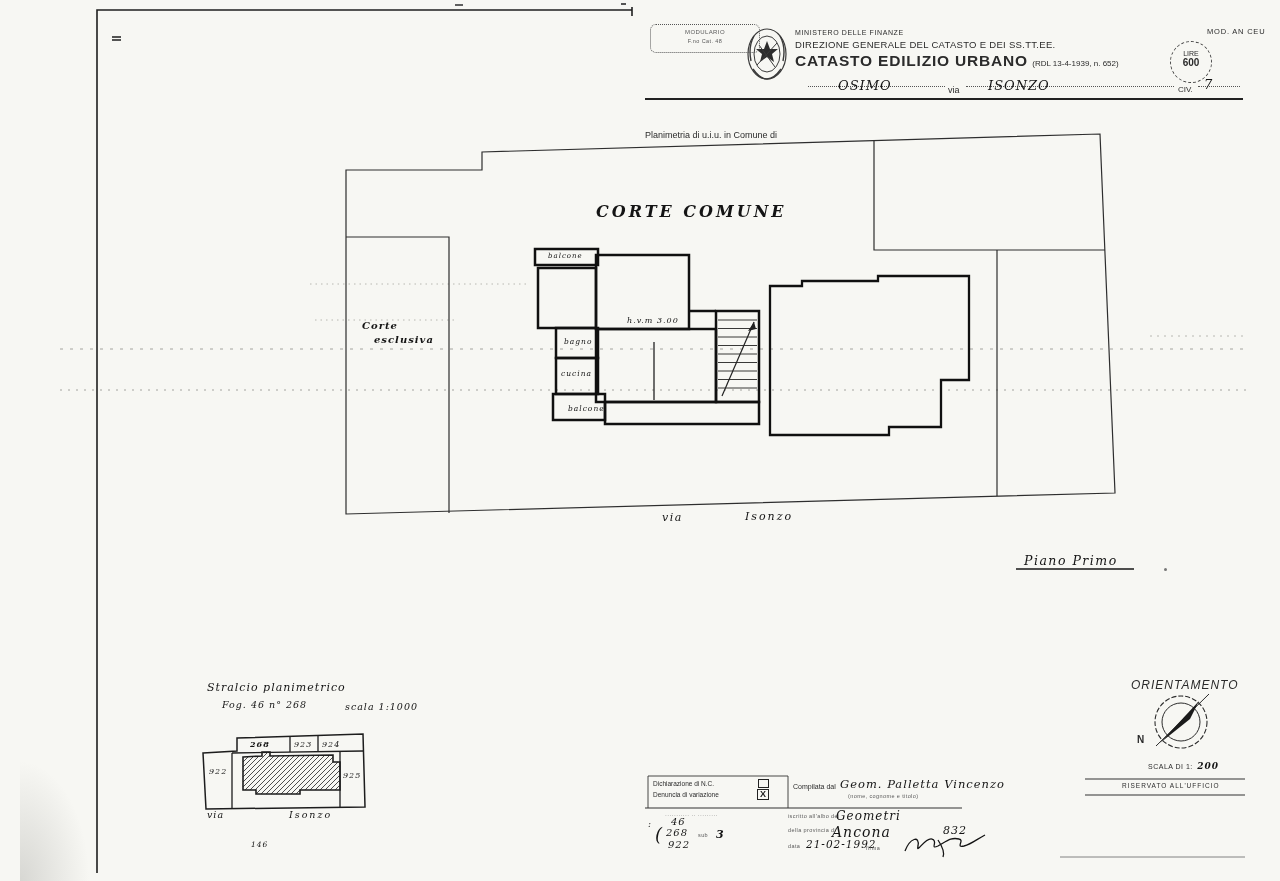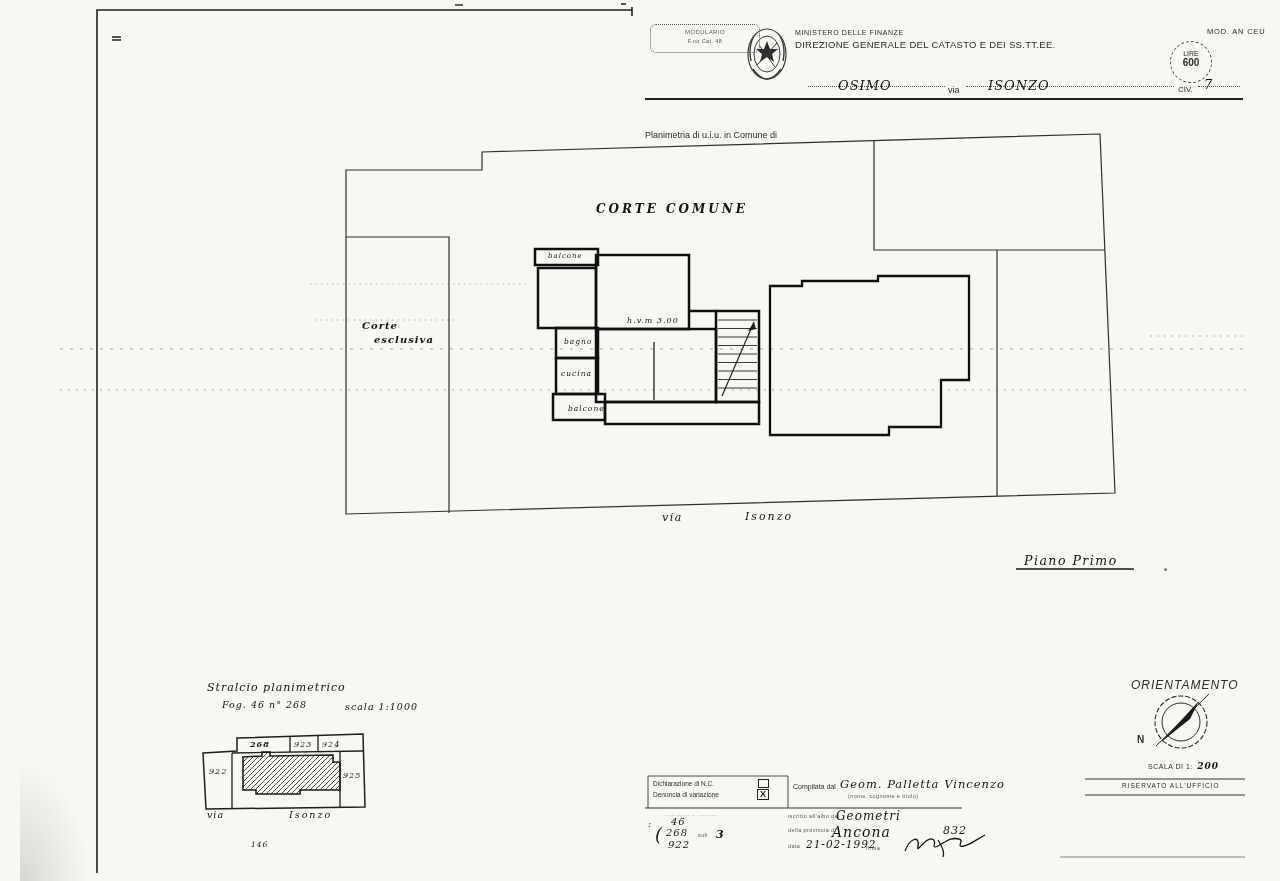--- a/index.html
+++ b/index.html
@@ -130,38 +130,42 @@
   <div class="abs" style="left:20px;top:760px;width:70px;height:121px;
        background:radial-gradient(ellipse at 0% 100%, rgba(120,120,115,.25), rgba(120,120,115,0) 70%);"></div>
 
   <div class="abs stampbox" style="left:650px;top:24px;width:108px;height:24px;">
     <div class="micro" style="font-size:6px;">MODULARIO</div>
     <div class="micro">F.no Cat. 48</div>
   </div>
 
   <div class="abs pr" style="left:795px;top:29px;font-size:7px;letter-spacing:.6px;">MINISTERO DELLE FINANZE</div>
   <div class="abs pr" style="left:795px;top:39px;font-size:9.5px;letter-spacing:.3px;">DIREZIONE GENERALE DEL CATASTO E DEI SS.TT.EE.</div>
+  <div class="abs" style="left:795px;top:52px;">
+    <span class="pr" style="font-size:15.5px;font-weight:bold;letter-spacing:.8px;">CATASTO EDILIZIO URBANO</span>
+    <span class="pr" style="font-size:8px;">(RDL 13-4-1939, n. 652)</span>
+  </div>
 
   <div class="abs pr" style="left:1167px;top:27px;font-size:7.5px;letter-spacing:.8px;margin-left:40px;">MOD. AN CEU</div>
   <div class="abs lire" style="left:1170px;top:41px;width:42px;height:42px;padding-top:8px;box-sizing:border-box;">
     <div class="pr" style="font-size:7px;">LIRE</div>
     <div class="pr" style="font-size:10px;font-weight:bold;">600</div>
   </div>
 
   <div class="abs pr" style="left:645px;top:85px;font-size:9px;margin-top:45px;">Planimetria di u.i.u. in Comune di</div>
   <div class="abs dotted" style="left:808px;top:86px;width:137px;"></div>
   <div class="abs hw" style="left:838px;top:78px;font-size:13px;">OSIMO</div>
   <div class="abs pr" style="left:948px;top:85px;font-size:9px;">via</div>
   <div class="abs dotted" style="left:966px;top:86px;width:208px;"></div>
   <div class="abs hw" style="left:988px;top:78px;font-size:13px;">ISONZO</div>
   <div class="abs pr" style="left:1178px;top:85px;font-size:8px;">CIV.</div>
   <div class="abs dotted" style="left:1198px;top:86px;width:42px;"></div>
   <div class="abs hw" style="left:1204px;top:77px;font-size:13px;">7</div>
 
-  <div class="abs hw" style="left:566px;top:202px;font-size:12px;font-weight:bold;letter-spacing:3px;padding-left:30px;">CORTE COMUNE</div>
+  <div class="abs hw" style="left:566px;top:202px;font-size:16px;font-weight:bold;letter-spacing:3px;padding-left:30px;">CORTE COMUNE</div>
   <div class="abs hw" style="left:362px;top:320px;font-size:10px;font-weight:bold;">Corte</div>
   <div class="abs hw" style="left:374px;top:334px;font-size:10px;font-weight:bold;">esclusiva</div>
 
   <div class="abs hw" style="left:548px;top:252px;font-size:7px;">balcone</div>
   <div class="abs hw" style="left:564px;top:337px;font-size:7.5px;">bagno</div>
   <div class="abs hw" style="left:561px;top:369px;font-size:7.5px;">cucina</div>
   <div class="abs hw" style="left:568px;top:404px;font-size:7.5px;">balcone</div>
   <div class="abs hw" style="left:627px;top:316px;font-size:8px;">h.v.m 3.00</div>
 
   <div class="abs hw" style="left:662px;top:511px;font-size:11px;letter-spacing:1.5px;">via</div>

